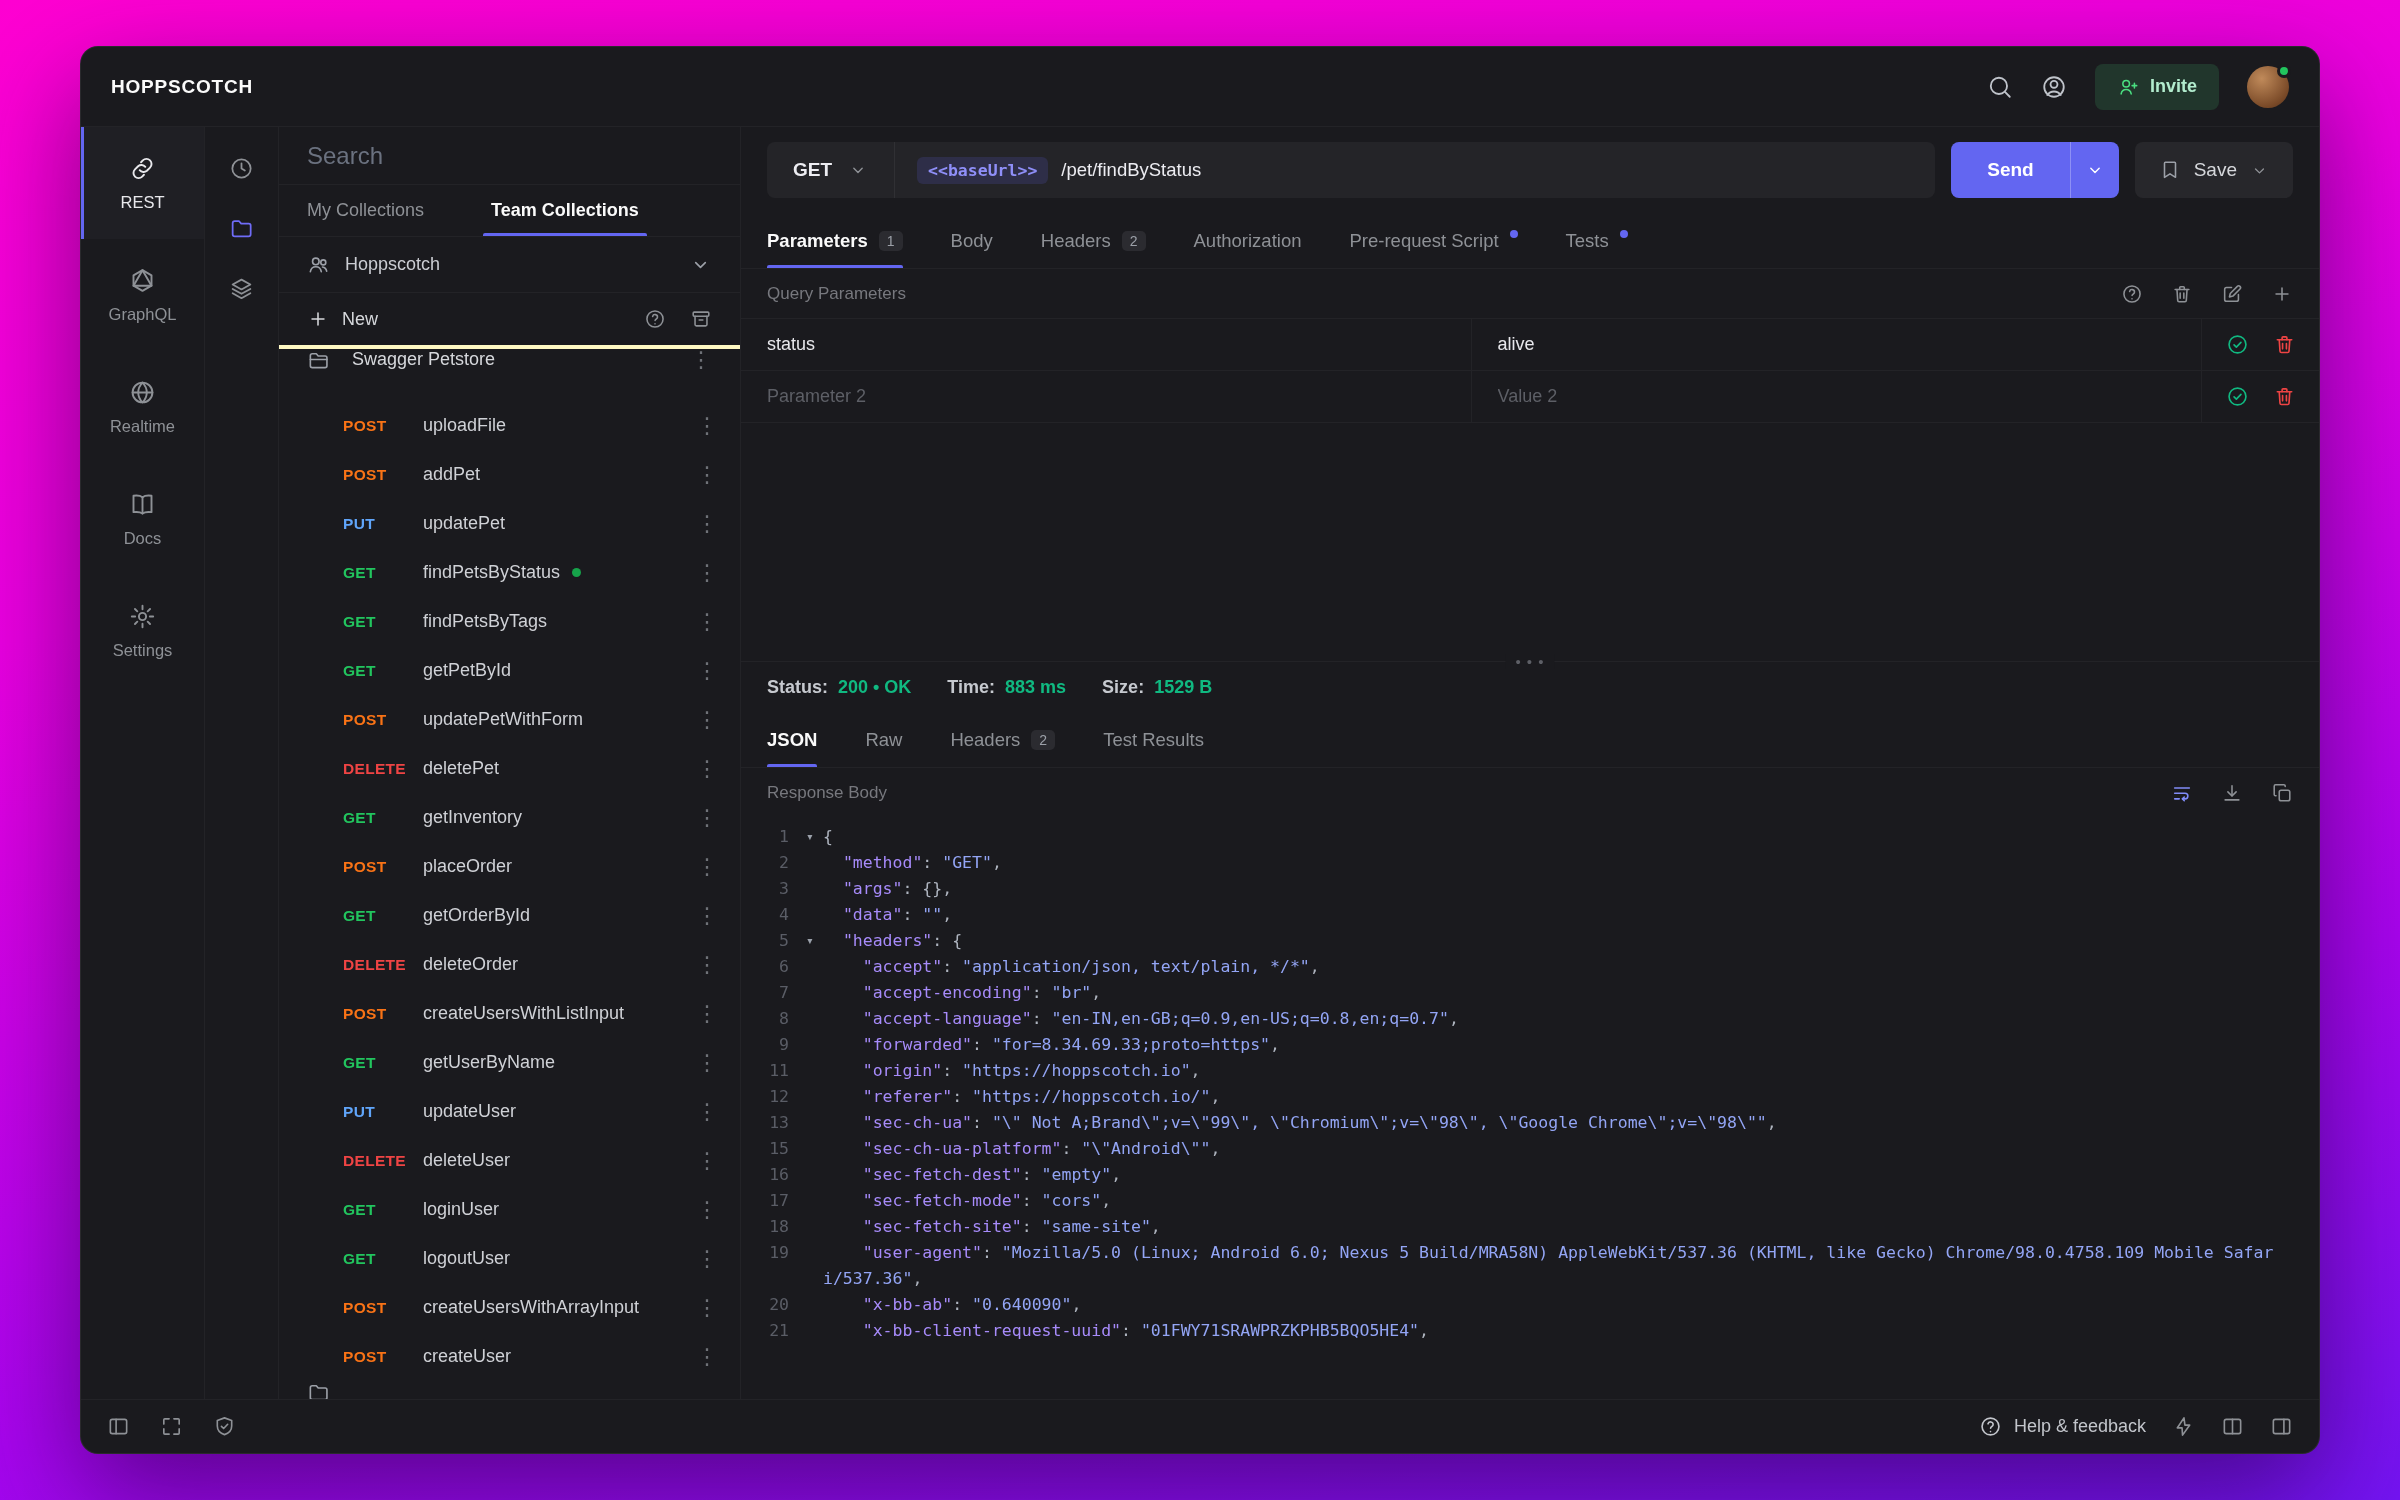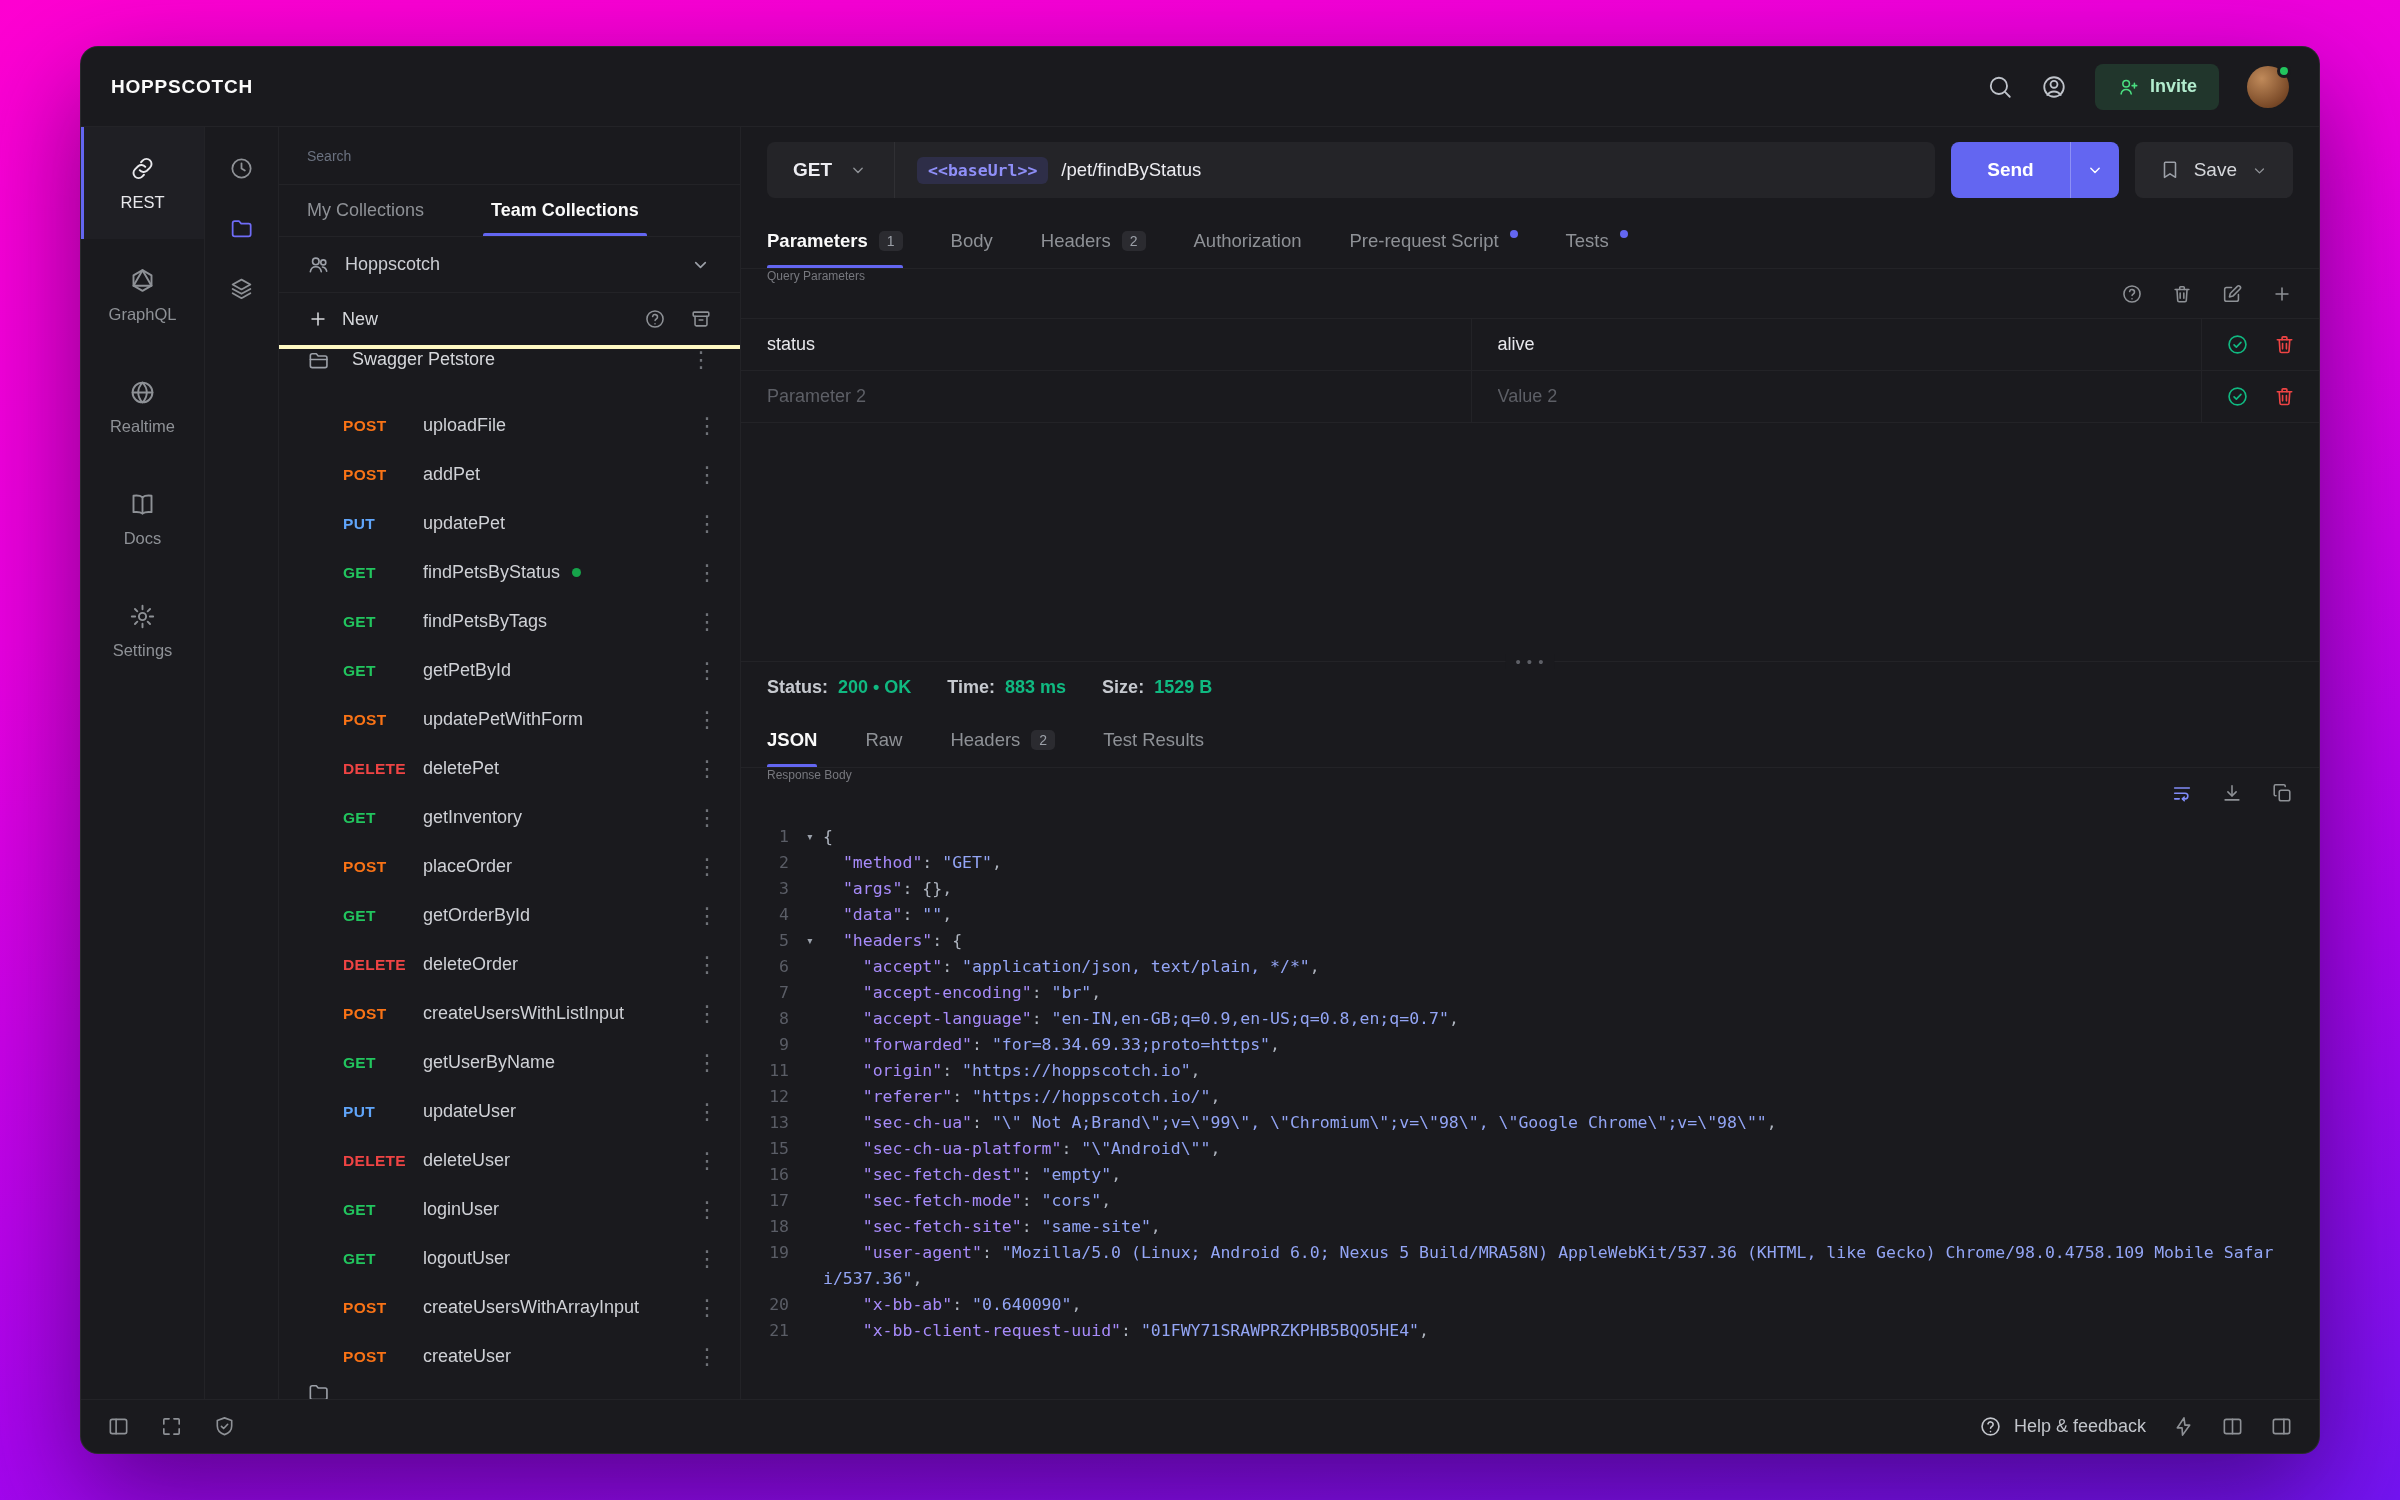--- a/index.html
+++ b/index.html
@@ -33,21 +33,21 @@
 
   
   .mini-strip{width:74px;flex:none;border-right:1px solid #232327;display:flex;flex-direction:column;align-items:center;padding-top:16px;gap:10px}
   .strip-btn{width:48px;height:50px;display:flex;align-items:center;justify-content:center;background:none;border:none;color:#8e9196;cursor:pointer}
   .strip-btn .ic{width:25px;height:25px}
   .strip-btn.active{color:#6f6cf7}
 
   
   .collections{width:462px;flex:none;border-right:1px solid #232327;display:flex;flex-direction:column;min-height:0;overflow:hidden}
   .search-row{height:58px;flex:none;display:flex;align-items:center;padding:0 28px;border-bottom:1px solid #232327}
-  .search-input{background:transparent;border:none;outline:none;color:#e4e4e7;font-size:14px;width:100%;font-family:inherit}
+  .search-input{background:transparent;border:none;outline:none;color:#e4e4e7;font-size:24px;width:100%;font-family:inherit}
   .search-input::placeholder{color:#6b7280}
   .coll-tabs{height:52px;flex:none;display:flex;gap:67px;padding:0 28px;border-bottom:1px solid #232327}
   .coll-tab{display:flex;align-items:center;color:#8e9196;font-size:18px;cursor:pointer;position:relative;white-space:nowrap}
   .coll-tab.active{color:#fafafa;font-weight:600}
   .coll-tab.active::after{content:"";position:absolute;left:-8px;right:-8px;bottom:0;height:3px;background:#6366f1;border-radius:2px 2px 0 0}
   .team-row{height:56px;flex:none;display:flex;align-items:center;gap:15px;padding:0 28px;border-bottom:1px solid #232327;cursor:pointer;color:#cbcdd3;font-size:18px}
   .team-row .ic{width:23px;height:23px;color:#9ca0a8}
   .team-chevron{margin-left:auto;color:#8e9196;width:20px;height:20px}
   .new-row{height:56px;flex:none;display:flex;align-items:center;padding:0 28px;border-bottom:4px solid #fef9c3}
   .new-btn{display:flex;align-items:center;gap:13px;background:none;border:none;color:#d6d8dc;font-size:18px;cursor:pointer;font-family:inherit}
@@ -83,21 +83,21 @@
   .save-btn .ic{width:22px;height:22px;color:#9ca0a8}
   .save-btn .chev{width:19px;height:19px;color:#8e9196}
 
   .tab-row{height:56px;flex:none;display:flex;align-items:stretch;gap:48px;padding:0 26px;border-bottom:1px solid #232327}
   .tab{display:flex;align-items:center;gap:11px;color:#8e9196;font-size:18.5px;cursor:pointer;position:relative;white-space:nowrap}
   .tab.active{color:#fafafa;font-weight:600}
   .tab.active::after{content:"";position:absolute;left:0;right:0;bottom:0;height:3px;background:#6366f1;border-radius:2px 2px 0 0}
   .badge{background:#2b2b30;color:#9ca0a8;font-size:14px;font-weight:400;padding:2px 8px;border-radius:5px}
   .tab-dot{width:8px;height:8px;border-radius:50%;background:#6366f1;margin-top:-14px}
 
-  .section-head{height:50px;flex:none;display:flex;padding:0 26px;color:#77787e;font-size:12px}
+  .section-head{height:50px;flex:none;display:flex;align-items:center;padding:0 26px;color:#77787e;font-size:17px}
   .qp-head{border-bottom:1px solid #232327}
   .head-icons{margin-left:auto;display:flex;gap:28px;align-items:center;color:#8e9196}
   .head-icons .ic{width:22px;height:22px;cursor:pointer}
   .ic-accent{color:#818cf8}
 
   .param-row{height:52px;flex:none;display:flex;border-bottom:1px solid #232327;align-items:stretch}
   .param-cell{flex:1;display:flex;align-items:center;padding:0 26px;min-width:0}
   .param-cell + .param-cell{border-left:1px solid #232327}
   .param-input{width:100%;background:transparent;border:none;outline:none;color:#e8e8ec;font-size:18px;font-family:inherit}
   .param-input::placeholder{color:#5d5f66}

